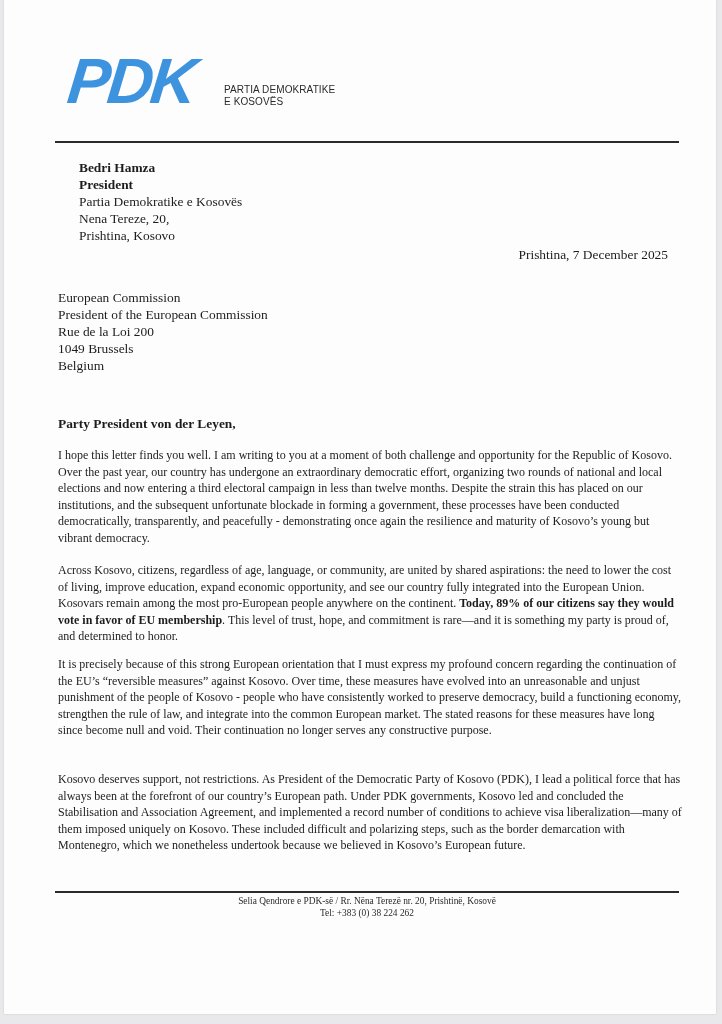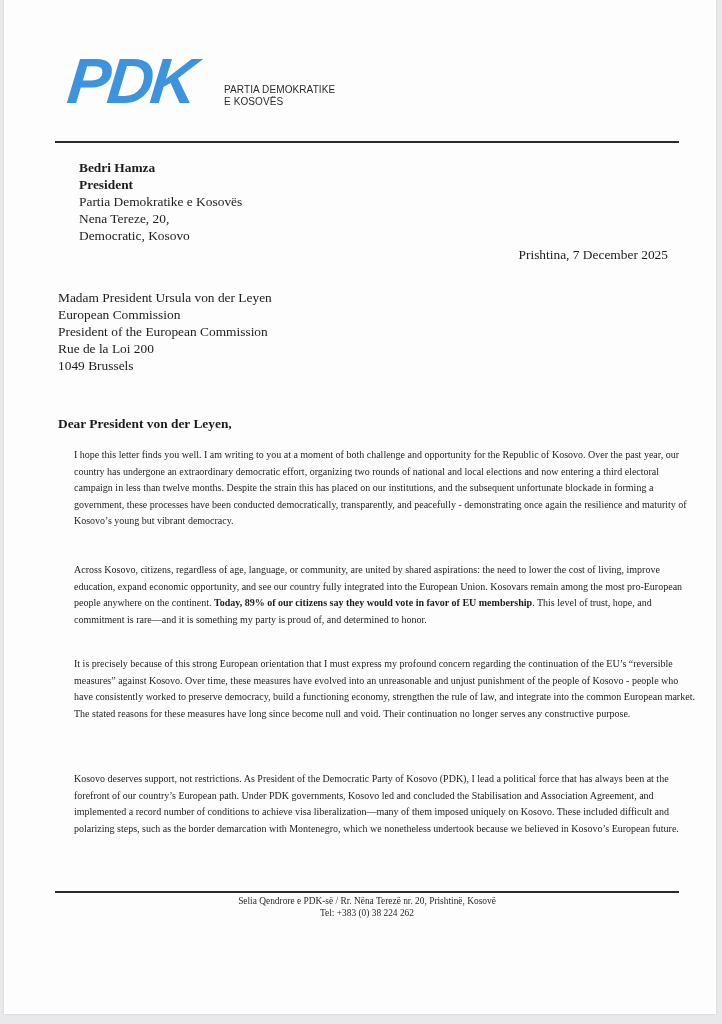--- a/index.html
+++ b/index.html
@@ -33,22 +33,22 @@
   .rule { position: absolute; left: 51px; width: 624px; height: 2px; background: #2b2b2b; }
   .rule.top { top: 141px; }
   .rule.bottom { top: 891px; }
   .block { position: absolute; left: 54px; font-size: 13.4px; line-height: 17px; white-space: nowrap; }
   .sender { top: 159px; margin-left: 21px; }
   .bold { font-weight: bold; }
   .date { position: absolute; right: 48px; top: 246px; font-size: 13.4px; line-height: 17px; }
   .recipient { top: 289px; }
   .salutation { top: 415px; font-weight: bold; }
   .para {
-    position: absolute; left: 70px; width: 624px;
-    font-size: 10px; line-height: 16.6px;
+    position: absolute; left: 54px; width: 624px;
+    font-size: 12px; line-height: 16.6px;
     text-align: left; margin: 0;
   }
   .p1 { top: 447px; }
   .p2 { top: 562px; }
   .p3 { top: 656px; }
   .p4 { top: 771px; }
   .footer {
     position: absolute; left: 51px; width: 624px; top: 896px;
     text-align: center; font-size: 9.4px; line-height: 11.5px; color: #2a2a2a;
   }
@@ -66,34 +66,34 @@
     </div>
   </div>
 
   <div class="rule top"></div>
 
   <div class="block sender">
     <div class="bold">Bedri Hamza</div>
     <div class="bold">President</div>
     <div>Partia Demokratike e Kosovës</div>
     <div>Nena Tereze, 20,</div>
-    <div>Democratic, Kosovo</div>
+    <div>Prishtina, Kosovo</div>
   </div>
 
   <div class="date">Prishtina, 7 December 2025</div>
 
   <div class="block recipient">
-    <div>Madam President Ursula von der Leyen</div>
     <div>European Commission</div>
     <div>President of the European Commission</div>
     <div>Rue de la Loi 200</div>
     <div>1049 Brussels</div>
+    <div>Belgium</div>
   </div>
 
-  <div class="block salutation">Dear President von der Leyen,</div>
+  <div class="block salutation">Party President von der Leyen,</div>
 
   <p class="para p1">I hope this letter finds you well. I am writing to you at a moment of both challenge and opportunity for the Republic of Kosovo. Over the past year, our country has undergone an extraordinary democratic effort, organizing two rounds of national and local elections and now entering a third electoral campaign in less than twelve months. Despite the strain this has placed on our institutions, and the subsequent unfortunate blockade in forming a government, these processes have been conducted democratically, transparently, and peacefully - demonstrating once again the resilience and maturity of Kosovo’s young but vibrant democracy.</p>
 
   <p class="para p2"><span>Across Kosovo, citizens, regardless of age, language, or community, are united by shared aspirations: the need to lower the cost of living, improve education, expand economic opportunity, and see our country fully integrated into the European Union. Kosovars remain among the most pro-European people anywhere on the continent. </span><strong>Today, 89% of our citizens say they would vote in favor of EU membership</strong><span>. This level of trust, hope, and commitment is rare—and it is something my party is proud of, and determined to honor.</span></p>
 
   <p class="para p3">It is precisely because of this strong European orientation that I must express my profound concern regarding the continuation of the EU’s “reversible measures” against Kosovo. Over time, these measures have evolved into an unreasonable and unjust punishment of the people of Kosovo - people who have consistently worked to preserve democracy, build a functioning economy, strengthen the rule of law, and integrate into the common European market. The stated reasons for these measures have long since become null and void. Their continuation no longer serves any constructive purpose.</p>
 
   <p class="para p4">Kosovo deserves support, not restrictions. As President of the Democratic Party of Kosovo (PDK), I lead a political force that has always been at the forefront of our country’s European path. Under PDK governments, Kosovo led and concluded the Stabilisation and Association Agreement, and implemented a record number of conditions to achieve visa liberalization—many of them imposed uniquely on Kosovo. These included difficult and polarizing steps, such as the border demarcation with Montenegro, which we nonetheless undertook because we believed in Kosovo’s European future.</p>
 
   <div class="rule bottom"></div>

